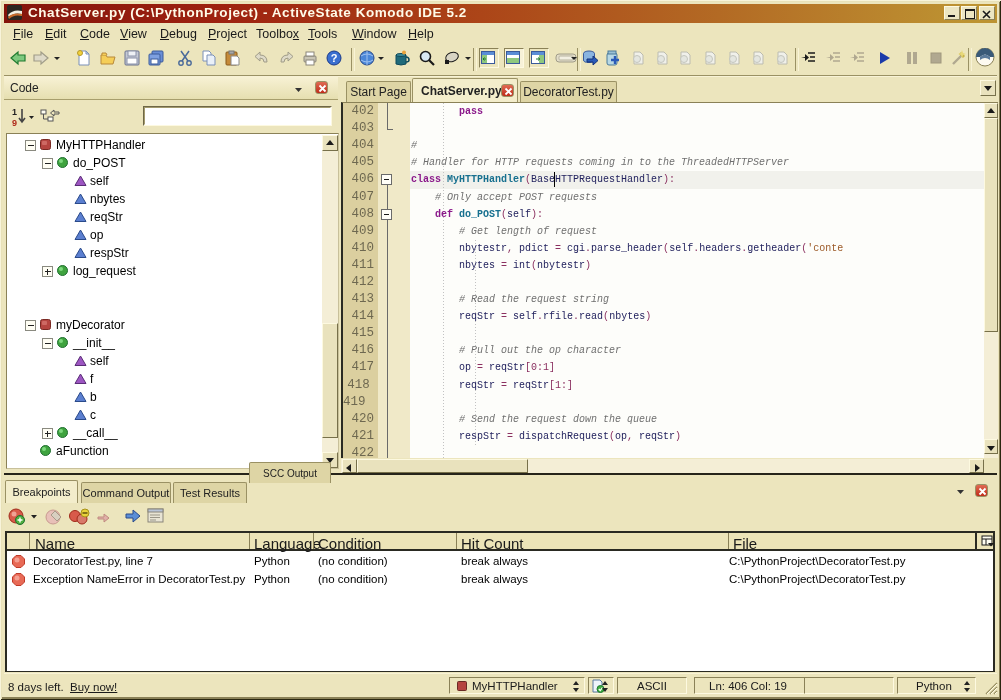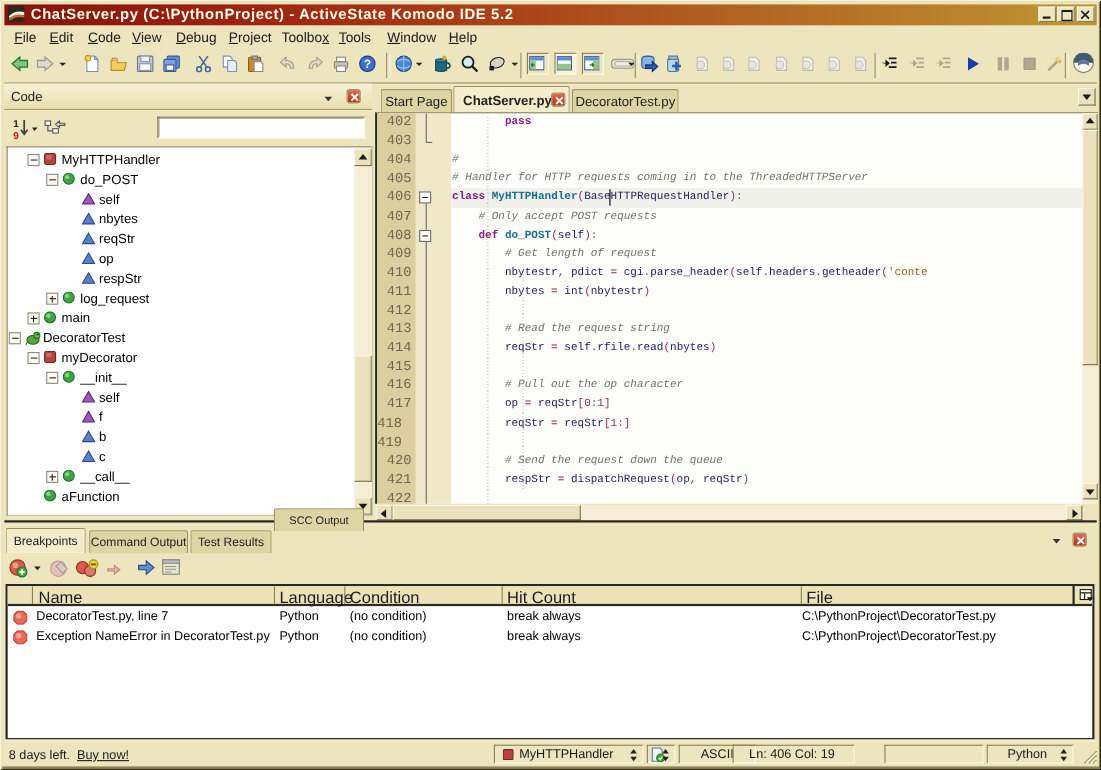--- a/index.html
+++ b/index.html
@@ -327,43 +327,20 @@
 <div class="trow" style="left:0;top:128px;width:330px">
         <div class="exp p" style="left:35px;top:4px">
           <i></i>
           <i class="v"></i>
         </div>
         <span style="position:absolute;left:50px;top:3px"><svg width="12" height="12">
             <circle cx="5.5" cy="5.5" r="5" fill="#3fa33f" stroke="#1f6f2f"></circle>
             <circle cx="4" cy="4" r="2" fill="#7ed87e"></circle>
           </svg></span>
         <span class="tlbl" style="left:66px">log_request</span>
-      </div>
-<div class="trow" style="left:0;top:146px;width:330px">
-        <div class="exp p" style="left:18px;top:4px">
-          <i></i>
-          <i class="v"></i>
-        </div>
-        <span style="position:absolute;left:33px;top:3px"><svg width="12" height="12">
-            <circle cx="5.5" cy="5.5" r="5" fill="#3fa33f" stroke="#1f6f2f"></circle>
-            <circle cx="4" cy="4" r="2" fill="#7ed87e"></circle>
-          </svg></span>
-        <span class="tlbl" style="left:49px">main</span>
-      </div>
-<div class="trow" style="left:0;top:164px;width:330px">
-        <div class="exp" style="left:1px;top:4px">
-          <i></i>
-        </div>
-        <span style="position:absolute;left:16px;top:3px"><svg width="14" height="13">
-            <ellipse cx="7" cy="8" rx="5.5" ry="4" fill="#4fa83f" stroke="#2a6a1f"></ellipse>
-            <circle cx="10.5" cy="4" r="2.8" fill="#5fb84f" stroke="#2a6a1f"></circle>
-            <circle cx="11.3" cy="3.2" r="0.8" fill="#1a3a10"></circle>
-            <path d="M2 10 Q0 12 1 13" stroke="#2a6a1f" fill="none"></path>
-          </svg></span>
-        <span class="tlbl" style="left:32px">DecoratorTest</span>
       </div>
 <div class="trow" style="left:0;top:182px;width:330px">
         <div class="exp" style="left:18px;top:4px">
           <i></i>
         </div>
         <span style="position:absolute;left:33px;top:3px"><svg width="12" height="12">
             <rect x="0.5" y="0.5" width="10" height="10" rx="2" fill="#b5443f" stroke="#7a2a24"></rect>
             <rect x="2" y="2" width="5" height="4" rx="1" fill="#d4736d" opacity="0.8"></rect>
           </svg></span>
         <span class="tlbl" style="left:49px">myDecorator</span>
@@ -459,21 +436,21 @@
 <div class="ln" style="left:0;top:103px;width:31px;text-align:right">408</div>
 <div class="ln" style="left:0;top:120px;width:31px;text-align:right">409</div>
 <div class="ln" style="left:0;top:137px;width:31px;text-align:right">410</div>
 <div class="ln" style="left:0;top:154px;width:31px;text-align:right">411</div>
 <div class="ln" style="left:0;top:171px;width:31px;text-align:right">412</div>
 <div class="ln" style="left:0;top:188px;width:31px;text-align:right">413</div>
 <div class="ln" style="left:0;top:205px;width:31px;text-align:right">414</div>
 <div class="ln" style="left:0;top:222px;width:31px;text-align:right">415</div>
 <div class="ln" style="left:0;top:239px;width:31px;text-align:right">416</div>
 <div class="ln" style="left:0;top:256px;width:31px;text-align:right">417</div>
-<div class="ln" style="left:0;top:274px;width:31px;text-align:left">418</div>
+<div class="ln" style="left:0;top:274px;width:31px;text-align:center">418</div>
 <div class="ln" style="left:0;top:291px;width:31px;">419</div>
 <div class="ln" style="left:0;top:308px;width:31px;text-align:right">420</div>
 <div class="ln" style="left:0;top:325px;width:31px;text-align:right">421</div>
 <div class="ln" style="left:0;top:342px;width:31px;text-align:right">422</div>
 <div class="ab" style="left:44px;top:0;width:1px;height:26px;background:#6a6a6a"></div>
 <div class="ab" style="left:44px;top:26px;width:6px;height:1px;background:#6a6a6a"></div>
 <div class="ab" style="left:38px;top:71px;width:11px;height:11px;background:#fffef8;border:1px solid #6a6a6a;box-sizing:border-box">
         <div class="ab" style="left:2px;top:4px;width:5px;height:1px;background:#1a1a1a"></div>
       </div>
 <div class="ab" style="left:44px;top:82px;width:1px;height:24px;background:#6a6a6a"></div>
@@ -621,21 +598,21 @@
         <path d="M2 1 L9 1 L11 3 L11 13 L2 13 Z" fill="#eef4fa" stroke="#5a7aa0"></path>
         <circle cx="9.5" cy="10" r="3.5" fill="#3fae3f" stroke="#1f7a2f"></circle>
         <path d="M7.8 10 L9.2 11.5 L11.4 8.6" stroke="#fff" fill="none" stroke-width="1.2"></path>
       </svg>
       <svg style="position:absolute;right:4px;top:3px" width="8" height="12">
         <path d="M4 0 L7 4 L1 4 Z" fill="#222"></path>
         <path d="M4 11 L7 7 L1 7 Z" fill="#222"></path>
       </svg>
     </div>
 <div class="seg" style="left:617px;top:677px;width:70px;height:17px;text-align:center;line-height:16px">ASCII</div>
-<div class="seg" style="left:666px;top:677px;width:111px;height:17px">
+<div class="seg" style="left:694px;top:677px;width:111px;height:17px">
       <span style="position:absolute;left:14px;top:2px">Ln: 406 Col: 19</span>
     </div>
 <div class="seg" style="left:804px;top:677px;width:90px;height:17px"></div>
 <div class="seg" style="left:897px;top:677px;width:79px;height:17px">
       <span style="position:absolute;left:18px;top:2px">Python</span>
       <svg style="position:absolute;right:4px;top:3px" width="8" height="12">
         <path d="M4 0 L7 4 L1 4 Z" fill="#222"></path>
         <path d="M4 11 L7 7 L1 7 Z" fill="#222"></path>
       </svg>
     </div>

